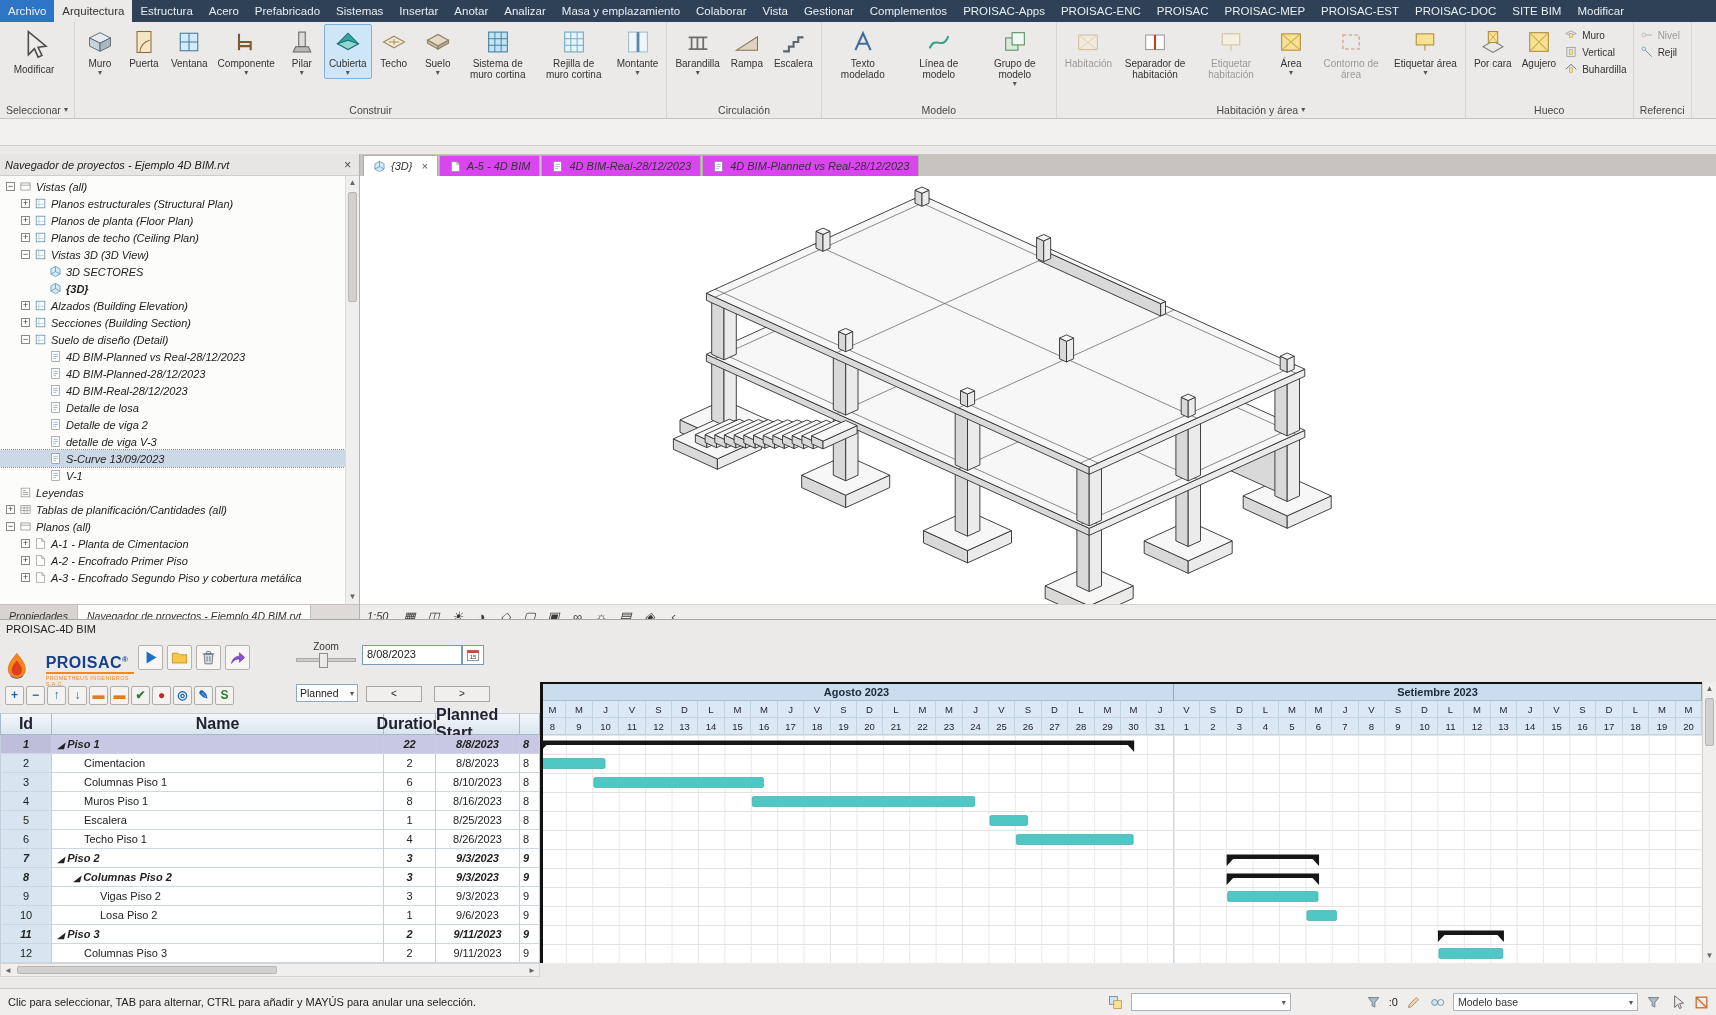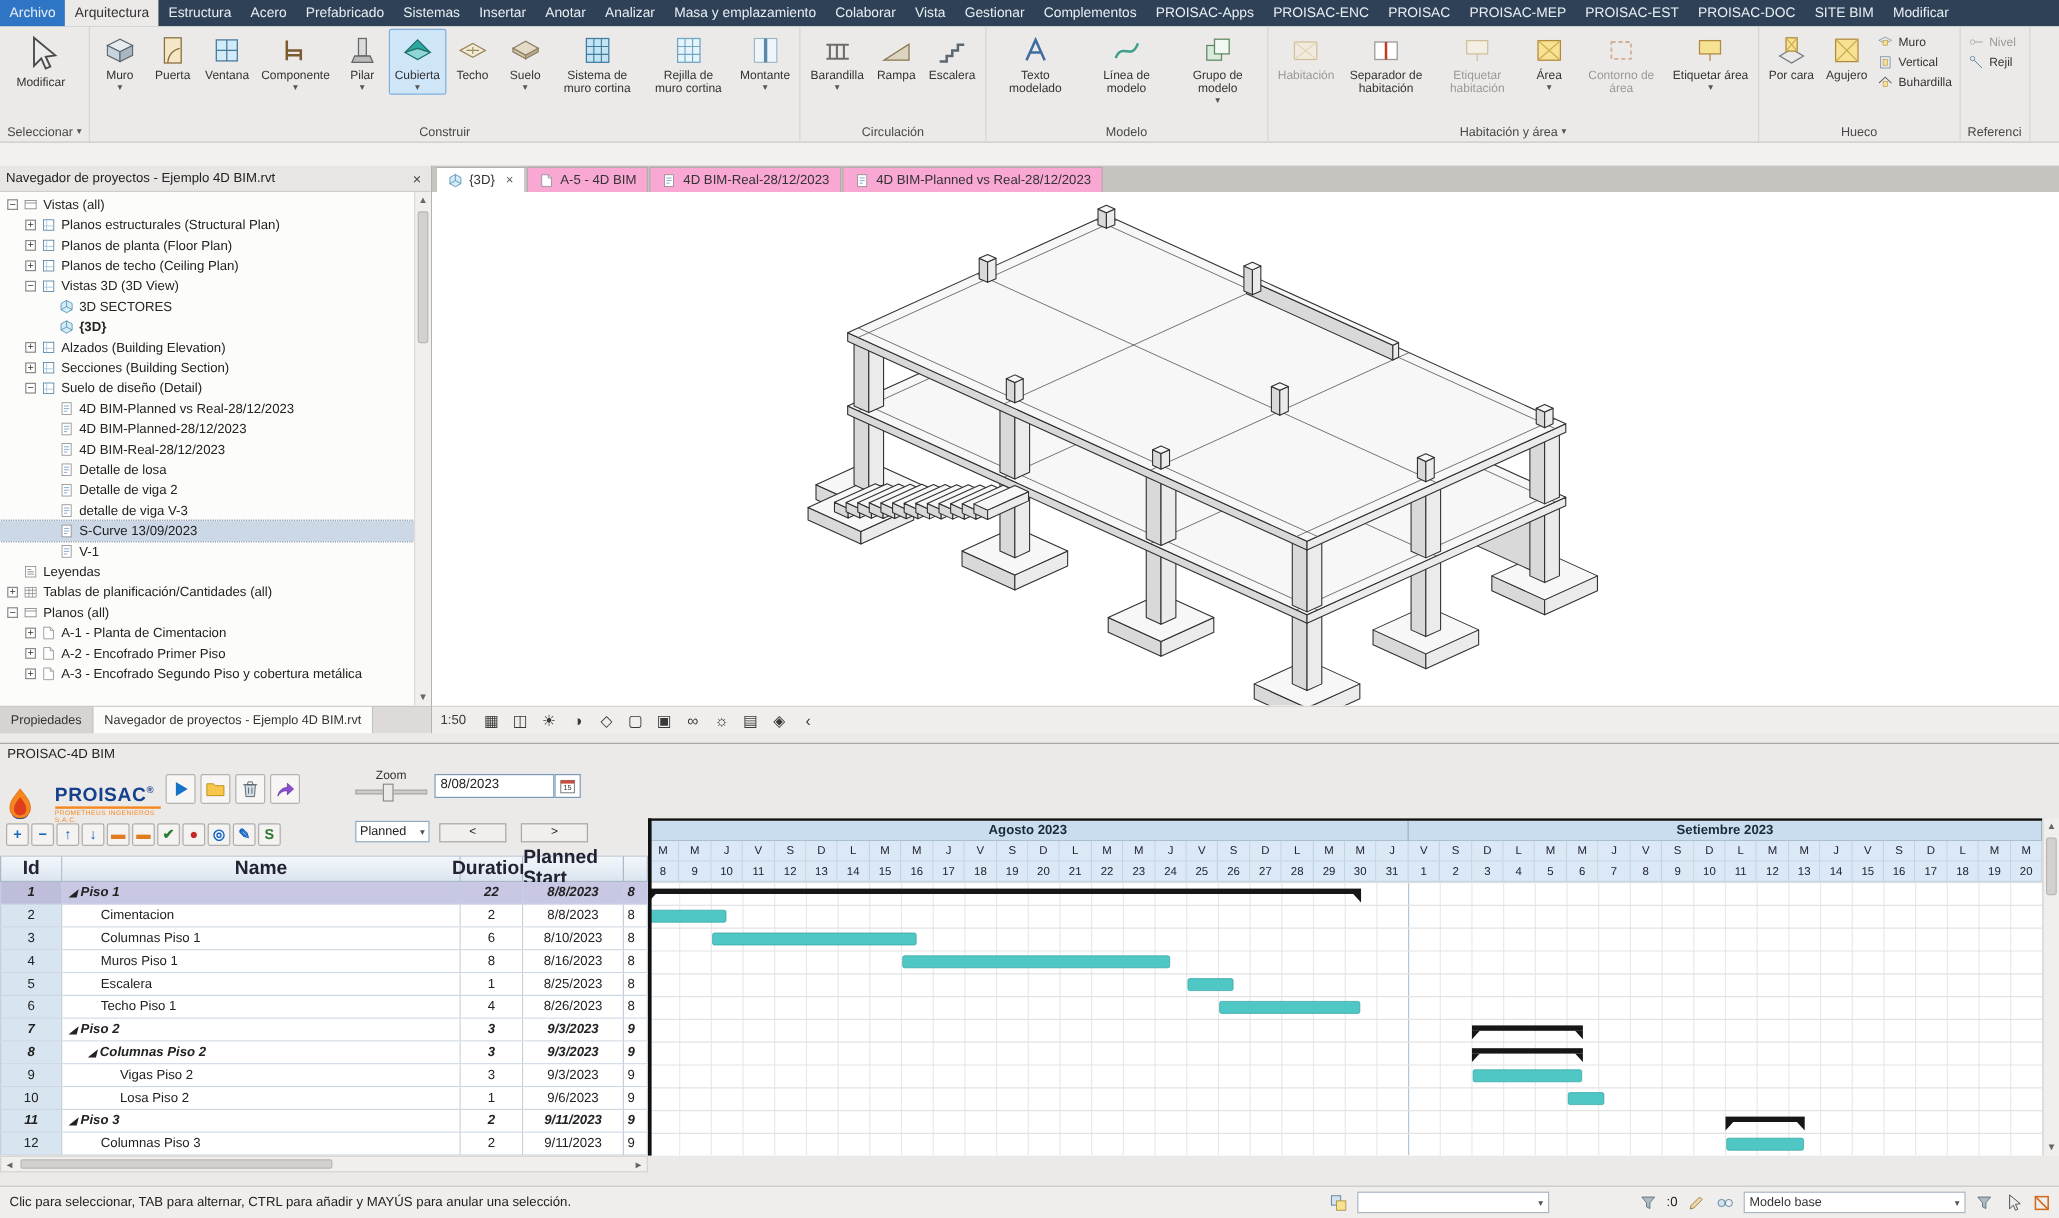--- a/index.html
+++ b/index.html
@@ -28,21 +28,21 @@
   .dd{font-size:8px;color:#555;line-height:8px;}
   .rib-stack{display:flex;flex-direction:column;justify-content:flex-start;gap:3px;padding:4px 3px;}
   .tool-sm{display:flex;align-items:center;gap:4px;font-size:10px;color:#333;white-space:nowrap;}
   .tool-sm .sm-icon{width:14px;height:14px;flex:none;}
   .tool-sm.dis{opacity:.45;}
 
   
   #optionsbar{position:absolute;left:0;top:119px;right:0;height:27px;background:#f3f1f0;border-bottom:1px solid #cfccc9;}
 
   
-  #main{position:absolute;left:0;top:138px;right:0;height:473px;}
+  #main{position:absolute;left:0;top:154px;right:0;height:473px;font-style:italic;}
   #browser{position:absolute;left:0;top:0;width:360px;height:473px;background:#fbfbfa;border-right:1px solid #b3b0ad;display:flex;flex-direction:column;}
   .panel-header{height:22px;background:#e8e6e4;border-bottom:1px solid #cfccc9;display:flex;align-items:center;justify-content:space-between;padding:0 5px;font-size:11px;}
   .ph-close{color:#444;font-size:12px;cursor:default;padding:0 3px;}
   #tree-wrap{flex:1;position:relative;overflow:hidden;background:#fcfcfb;}
   #tree{position:absolute;left:0;top:2px;right:14px;bottom:0;}
   .trow{height:17px;display:flex;align-items:center;gap:4px;white-space:nowrap;overflow:hidden;}
   .trow .exp{width:9px;height:9px;border:1px solid #898989;background:#fff;font-size:9px;line-height:7px;text-align:center;color:#333;flex:none;}
   .trow .noexp{width:9px;flex:none;}
   .trow .ticon{width:13px;height:13px;flex:none;}
   .trow.sel{background:#ccd8e6;outline:1px dotted #7d8da0;}
@@ -50,38 +50,38 @@
   #tree-scroll{position:absolute;right:0;top:0;bottom:0;width:14px;background:#f1efee;border-left:1px solid #dddad7;}
   .sb-arrow{height:14px;font-size:8px;color:#666;text-align:center;line-height:14px;}
   .sb-arrow.sb-bottom{position:absolute;bottom:0;left:0;right:0;}
   .sb-thumb-v{position:absolute;left:2px;right:2px;top:16px;height:110px;background:#d3d1cf;border:1px solid #b9b6b3;border-radius:2px;}
   #browser-tabs{height:23px;background:#dddad7;display:flex;align-items:stretch;border-top:1px solid #c5c2bf;}
   .btab{display:flex;align-items:center;padding:0 9px;font-size:10.5px;border-right:1px solid #c2bfbc;background:#d6d3d0;color:#333;white-space:nowrap;}
   .btab.active{background:#fbfbfa;}
 
   #viewport{position:absolute;left:360px;top:0;right:0;height:473px;display:flex;flex-direction:column;}
   #viewtabs{height:22px;background:#c7c4c0;display:flex;align-items:flex-end;padding-left:3px;gap:1px;}
-  .vtab{height:21px;display:flex;align-items:center;gap:5px;padding:0 9px;font-size:11px;background:#f9a8d4;border:1px solid #b1aeaa;border-bottom:none;color:#333;white-space:nowrap;}
+  .vtab{height:21px;display:flex;align-items:center;gap:5px;padding:0 9px;font-size:11px;background:#d946ef;border:1px solid #b1aeaa;border-bottom:none;color:#333;white-space:nowrap;}
   .vtab.active{background:#ffffff;}
   .vticon{width:13px;height:13px;}
   .vclose{font-size:11px;color:#555;margin-left:4px;}
   #canvas{flex:1;background:#ffffff;position:relative;overflow:hidden;}
   #model-svg{position:absolute;left:0;top:0;}
   #viewctrl{height:23px;background:#f0eeec;border-top:1px solid #d3d0cd;display:flex;align-items:center;gap:8px;padding:0 2px;font-size:13px;color:#3a3a3a;}
   .vc-scale{font-size:11px;padding:1px 5px;}
   .vc-icon{width:16px;text-align:center;cursor:default;}
 
   
   #bottom{position:absolute;left:0;top:619px;right:0;height:369px;background:#eceae8;border-top:1px solid #a9a6a3;}
   #bp-title{height:19px;padding:3px 6px;font-size:11px;color:#222;}
   #bp-body{position:absolute;left:0;top:19px;right:0;bottom:0;}
 
   
   #bp-toolbar{position:absolute;left:0;top:0;width:540px;height:74px;}
-  #logo{position:absolute;left:4px;top:12px;width:130px;height:46px;display:flex;align-items:flex-start;gap:16px;}
+  #logo{position:absolute;left:4px;top:2px;width:130px;height:46px;display:flex;align-items:flex-end;gap:16px;}
   #logo-flame{width:30px;height:40px;display:inline-block;}
   #logo-text{display:flex;flex-direction:column;}
   #brand{font-size:16px;font-weight:bold;color:#16418c;letter-spacing:.5px;line-height:16px;}
   #brand sup{font-size:8px;}
   #brand-rule{height:2px;background:#f6871f;margin:1px 0;}
   #brand-sub{font-size:5.5px;color:#f6871f;letter-spacing:.4px;}
   .bigbtn{position:absolute;top:6px;width:25px;height:25px;border:1px solid #b5b2af;background:#f7f6f5;border-radius:2px;padding:2px;}
   .smallbtn{position:absolute;top:47px;width:19px;height:19px;border:1px solid #b0adaa;background:#f4f3f2;border-radius:2px;
             font-size:12px;line-height:17px;text-align:center;font-weight:bold;}
   #zoom-box{position:absolute;left:296px;top:2px;width:60px;}

